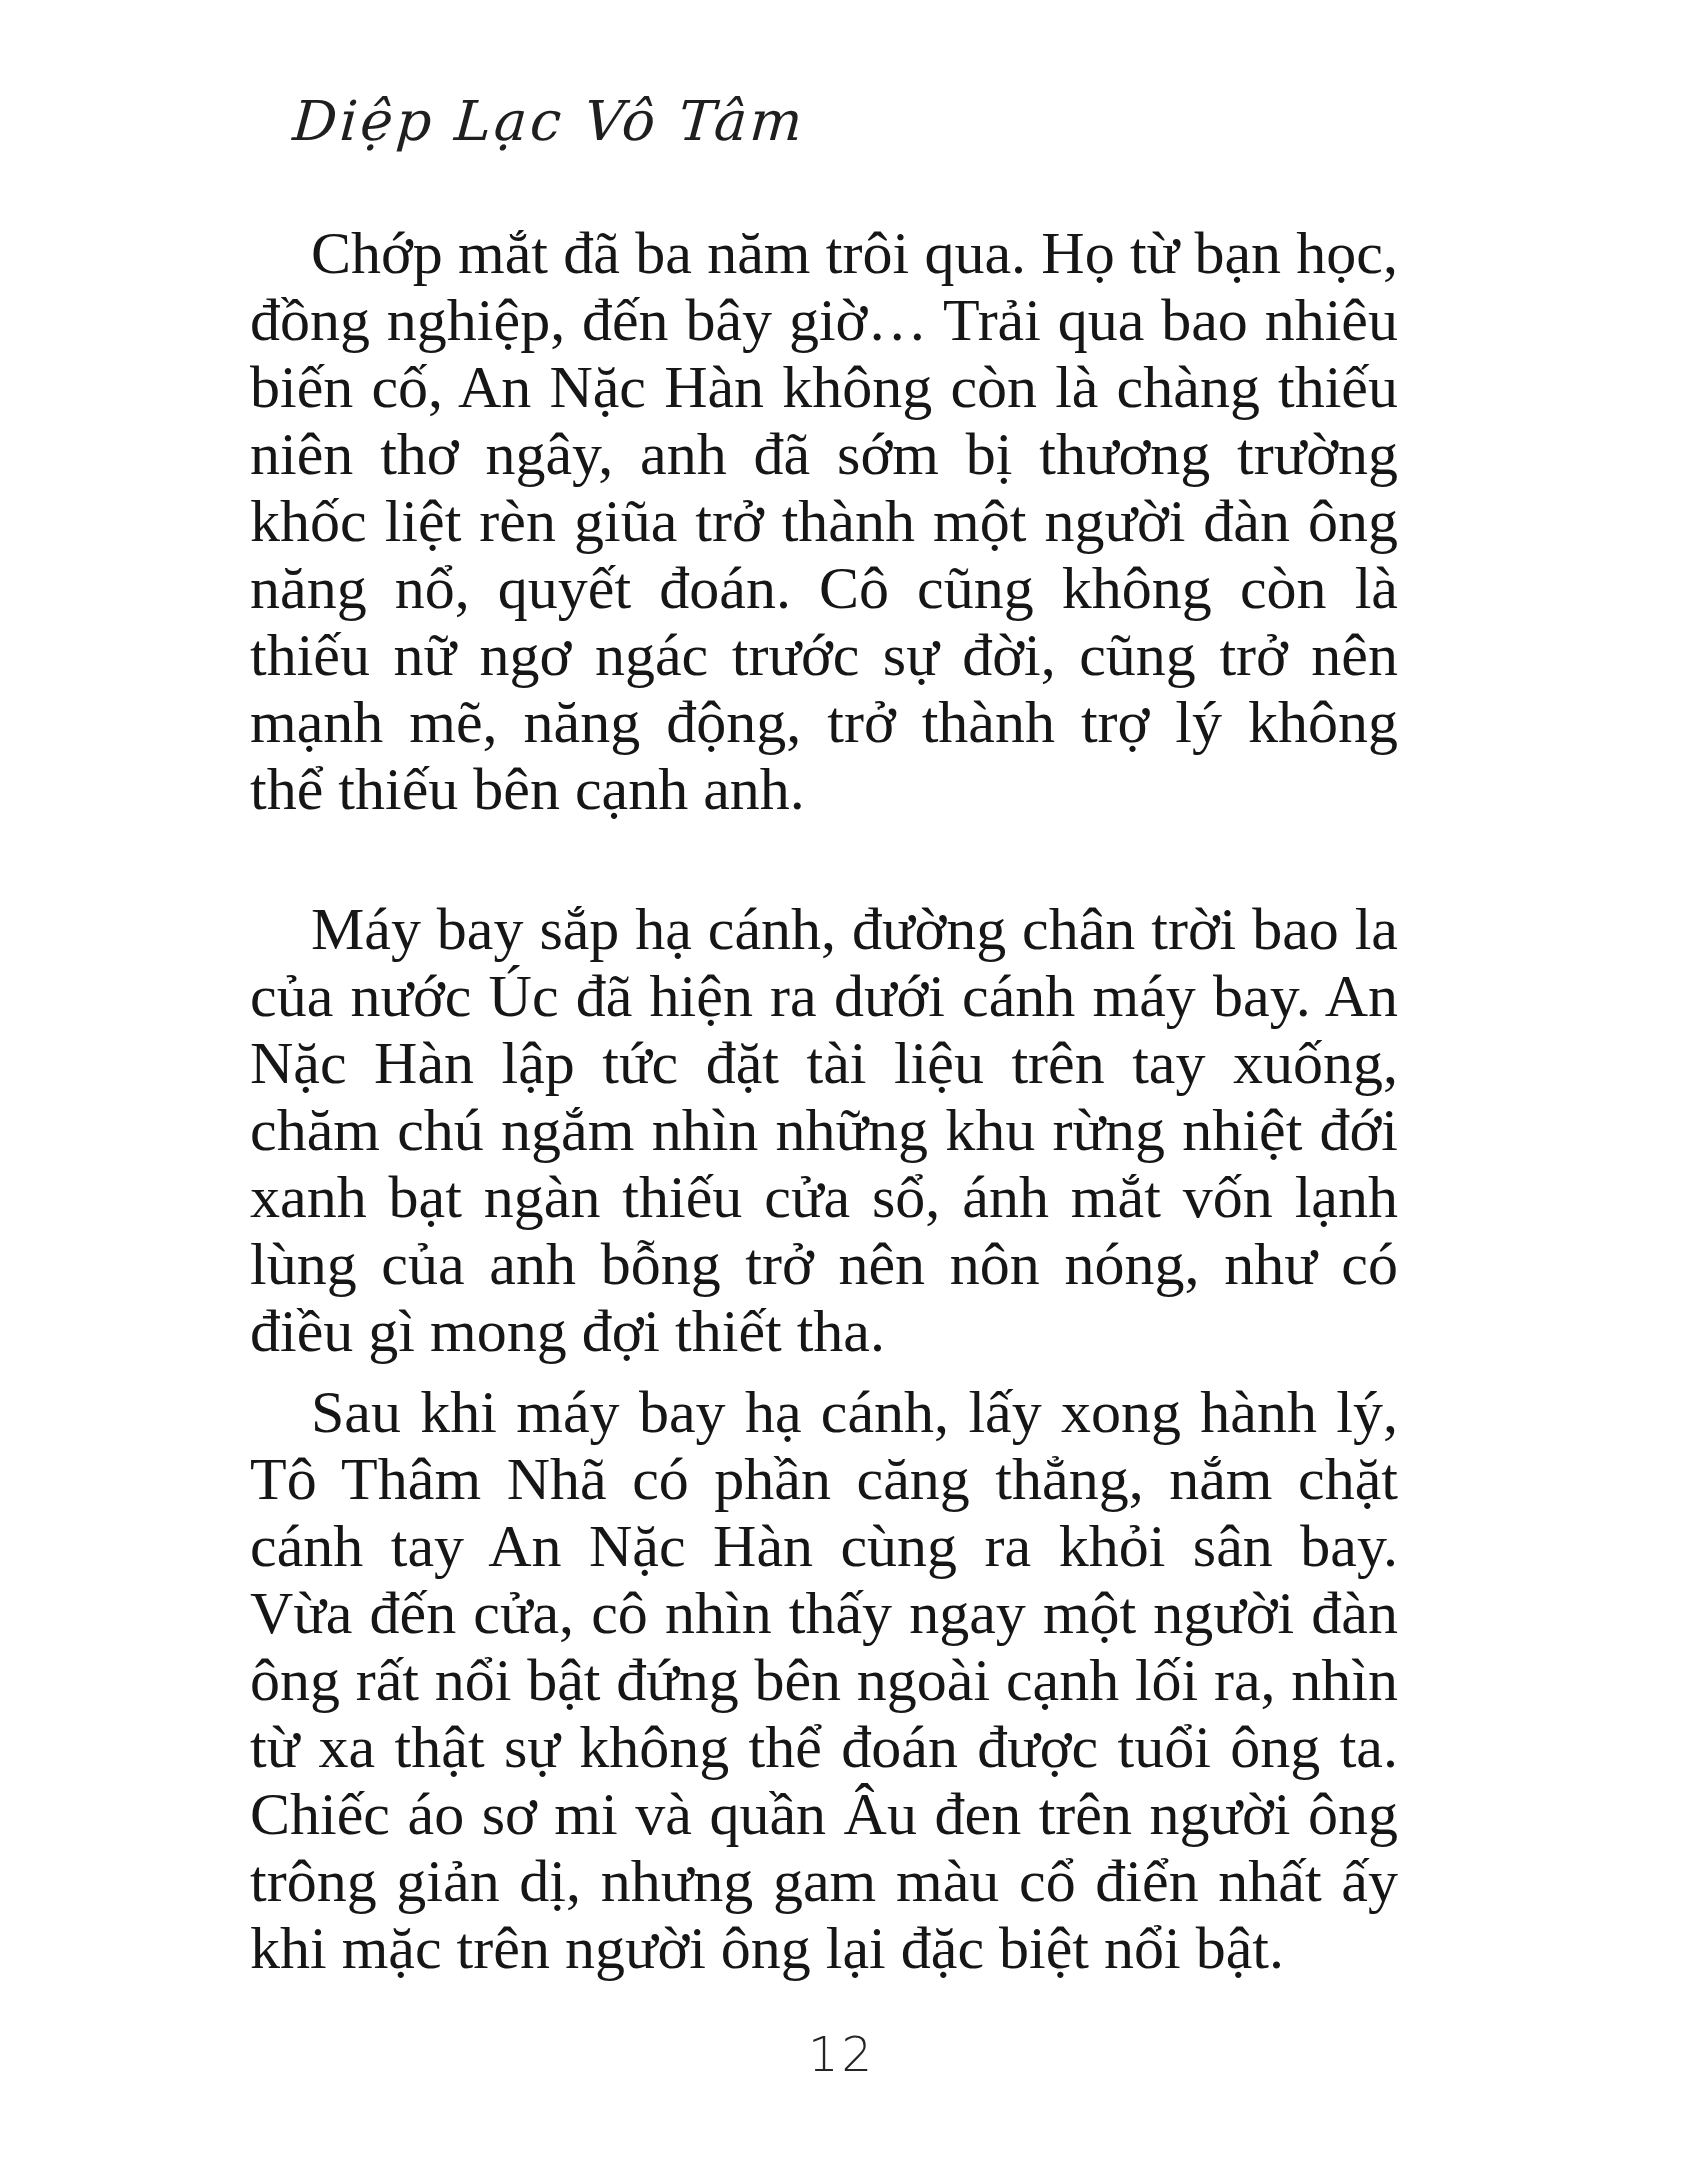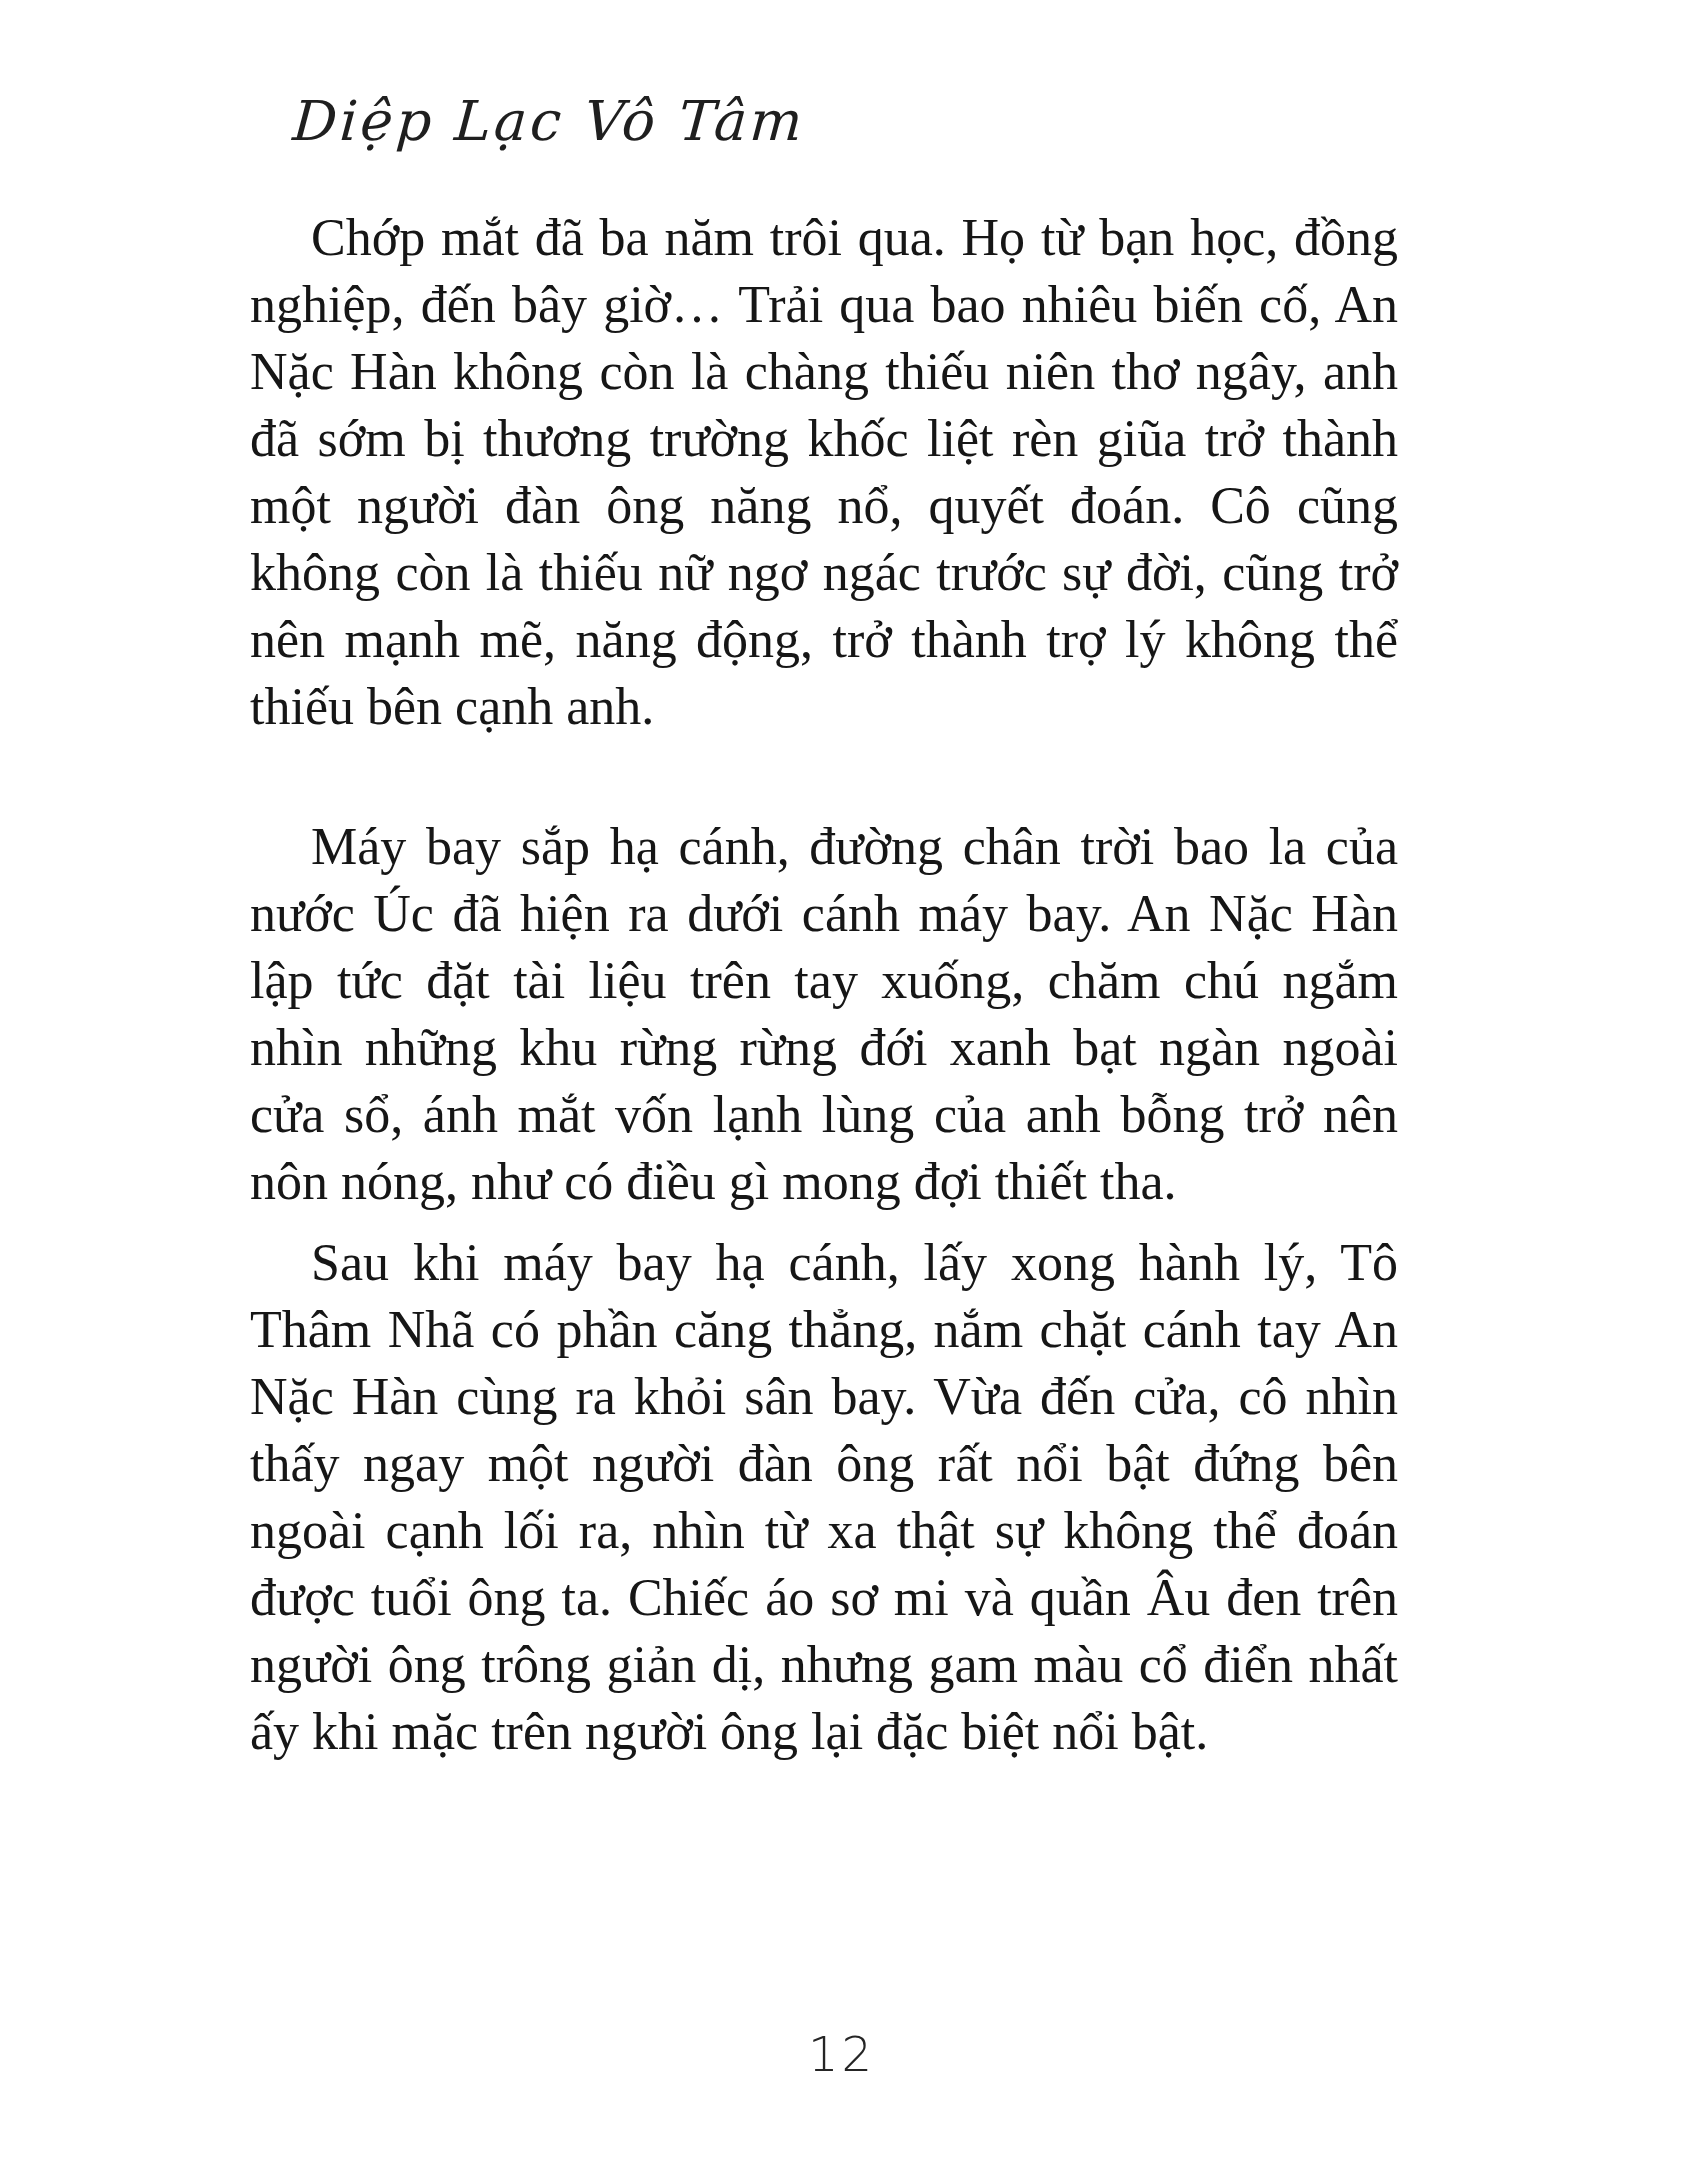--- a/index.html
+++ b/index.html
@@ -21,25 +21,25 @@
     font-family: "DejaVu Serif", serif;
     font-style: italic;
     font-size: 55px;
     letter-spacing: 3px;
     color: #1f1f1f;
     transform: skewX(-4deg);
     white-space: nowrap;
   }
   .body-text {
     position: absolute;
-    top: 204px;
+    top: 220px;
     left: 250px;
     width: 1148px;
     font-family: "Liberation Serif", serif;
-    font-size: 52px;
+    font-size: 60px;
     line-height: 67px;
     text-align: justify;
     color: #161616;
   }
   .body-text p {
     margin: 0 0 14px 0;
     text-indent: 61px;
   }
   .body-text p.section-start {
     margin-top: 73px;
@@ -59,20 +59,20 @@
 </style>
 </head>
 <body>
 
 <div class="page">
 
   <div class="running-header">Diệp Lạc Vô Tâm</div>
 
   <div class="body-text">
     <p>Chớp mắt đã ba năm trôi qua. Họ từ bạn học, đồng nghiệp, đến bây giờ… Trải qua bao nhiêu biến cố, An Nặc Hàn không còn là chàng thiếu niên thơ ngây, anh đã sớm bị thương trường khốc liệt rèn giũa trở thành một người đàn ông năng nổ, quyết đoán. Cô cũng không còn là thiếu nữ ngơ ngác trước sự đời, cũng trở nên mạnh mẽ, năng động, trở thành trợ lý không thể thiếu bên cạnh anh.</p>
-    <p class="section-start">Máy bay sắp hạ cánh, đường chân trời bao la của nước Úc đã hiện ra dưới cánh máy bay. An Nặc Hàn lập tức đặt tài liệu trên tay xuống, chăm chú ngắm nhìn những khu rừng rừng đới xanh bạt ngàn ngoài cửa sổ, ánh mắt vốn lạnh lùng của anh bỗng trở nên nôn nóng, như có điều gì mong đợi thiết tha.</p>
+    <p class="section-start">Máy bay sắp hạ cánh, đường chân trời bao la của nước Úc đã hiện ra dưới cánh máy bay. An Nặc Hàn lập tức đặt tài liệu trên tay xuống, chăm chú ngắm nhìn những khu rừng nhiệt đới xanh bạt ngàn thiếu cửa sổ, ánh mắt vốn lạnh lùng của anh bỗng trở nên nôn nóng, như có điều gì mong đợi thiết tha.</p>
     <p>Sau khi máy bay hạ cánh, lấy xong hành lý, Tô Thâm Nhã có phần căng thẳng, nắm chặt cánh tay An Nặc Hàn cùng ra khỏi sân bay. Vừa đến cửa, cô nhìn thấy ngay một người đàn ông rất nổi bật đứng bên ngoài cạnh lối ra, nhìn từ xa thật sự không thể đoán được tuổi ông ta. Chiếc áo sơ mi và quần Âu đen trên người ông trông giản dị, nhưng gam màu cổ điển nhất ấy khi mặc trên người ông lại đặc biệt nổi bật.</p>
   </div>
 
   <div class="page-number">12</div>
 
 </div>
 
 
 </body></html>

